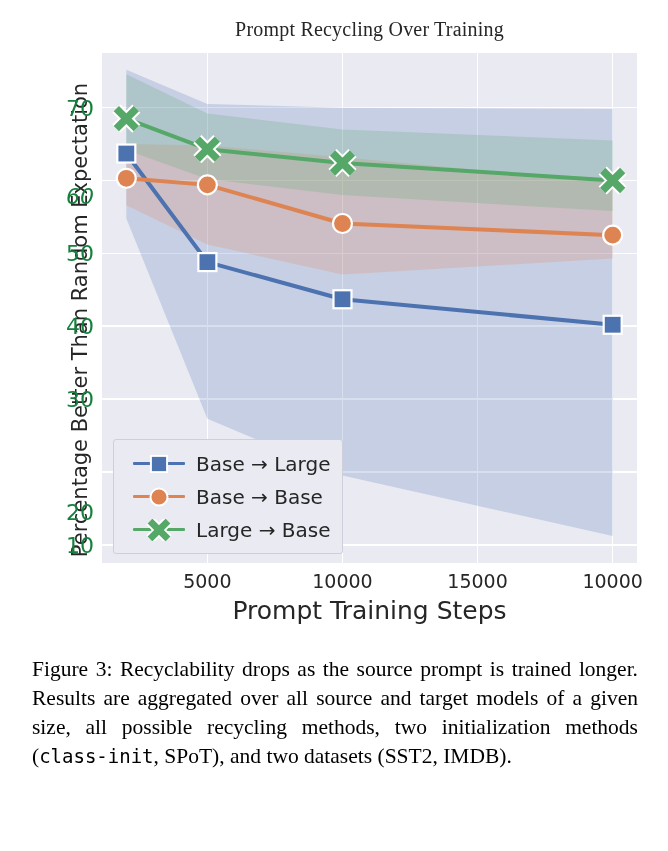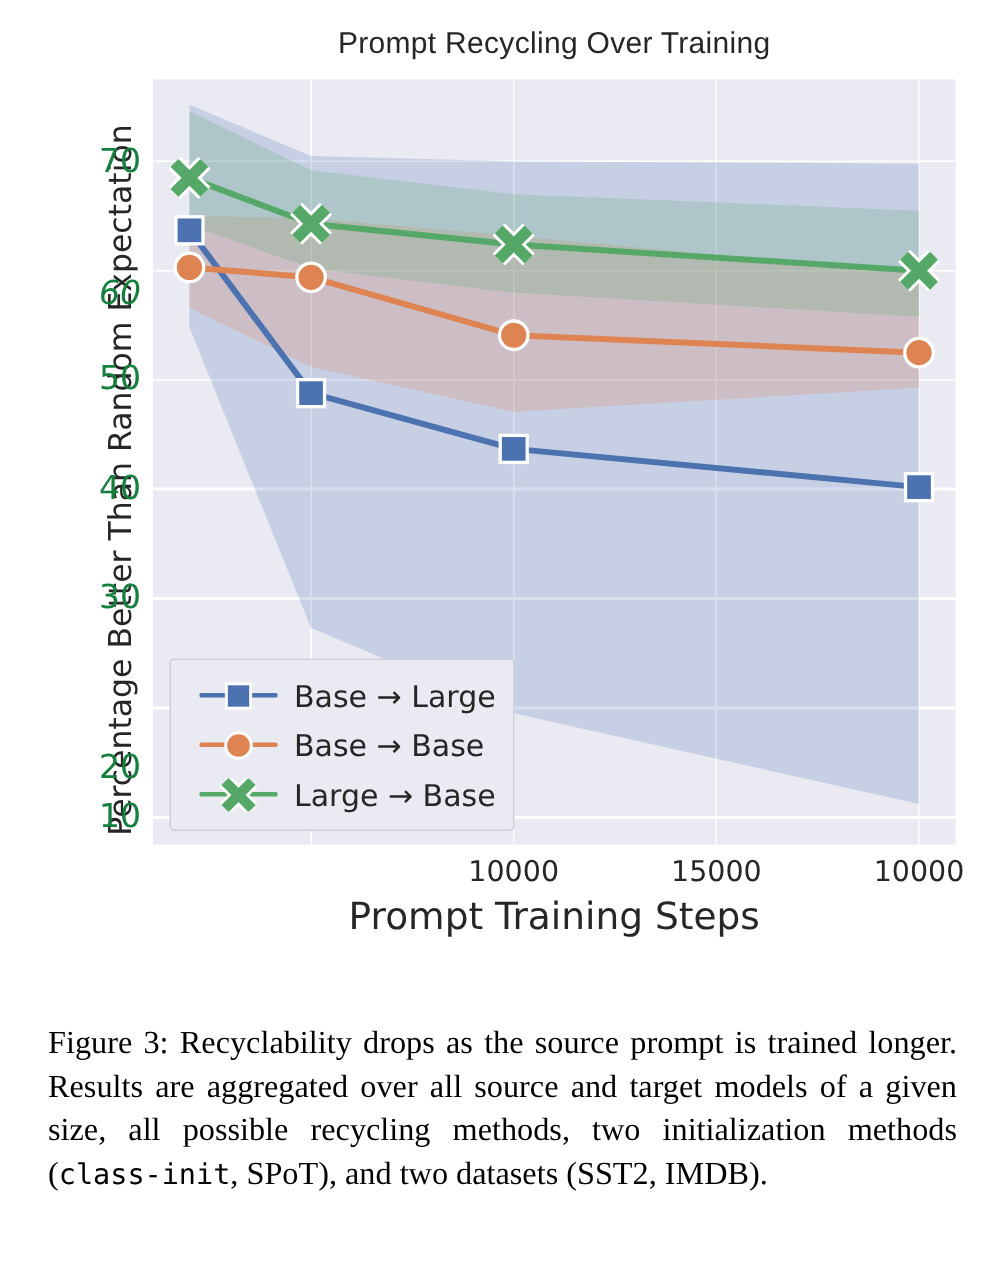--- a/index.html
+++ b/index.html
@@ -3,21 +3,21 @@
 <meta charset="utf-8">
 <style>
   html,body{margin:0;padding:0;background:#ffffff;}
   body{width:668px;height:851px;font-family:"DejaVu Sans",sans-serif;-webkit-font-smoothing:antialiased;}
   #figure{position:relative;width:668px;height:851px;background:#fff;overflow:hidden;}
 
   
   #chart-block{position:absolute;left:0;top:0;width:668px;height:640px;}
   #chart-title{
     position:absolute;left:102px;top:18px;width:535px;text-align:center;
-    font-size:20px;color:#262626;font-family:Liberation Sans, sans-serif;letter-spacing:.2px;
+    font-size:20px;color:#262626;font-family:Liberation Serif, serif;letter-spacing:.2px;
   }
   #plot-area{
     position:absolute;left:102px;top:53px;width:535px;height:510px;
     background:#eaeaf2;overflow:hidden;
   }
   .gridline-h{position:absolute;left:0;width:100%;height:1.6px;background:#ffffff;}
   .gridline-v{position:absolute;top:0;height:100%;width:1.6px;background:#ffffff;}
 
   #svg-layer{position:absolute;left:0;top:0;width:535px;height:510px;}
 
@@ -51,21 +51,21 @@
   }
   .legend-row{display:flex;align-items:center;height:33px;}
   .legend-sample{width:52px;height:22px;position:relative;margin-right:11px;flex:0 0 52px;}
   .legend-line{position:absolute;left:0;top:9.5px;width:52px;height:3.2px;border-radius:1px;}
   .legend-label{font-size:20px;color:#262626;white-space:nowrap;}
 
   
   #caption{
     position:absolute;left:32px;top:655px;width:606px;
     font-family:"Liberation Serif",serif;font-size:21.5px;line-height:1.35;
-    color:#000;text-align:justify;margin-top:26px;
+    color:#000;text-align:justify;
   }
   #caption .mono{font-family:"DejaVu Sans Mono",monospace;font-size:19px;}
 </style>
 </head>
 <body>
 
 <div id="figure">
 
   <div id="chart-block">
 
@@ -144,20 +144,21 @@
     <div id="ytick-wrap">
         <div class="ytick" style="top: 491.786px;">10</div>
         <div class="ytick" style="top: 418.929px; margin-top: 40px;">20</div>
         <div class="ytick" style="top: 346.071px;">30</div>
         <div class="ytick" style="top: 273.214px; text-align: right;">40</div>
         <div class="ytick" style="top: 200.357px;">50</div>
         <div class="ytick" style="top: 143px; font-style: italic;">60</div>
         <div class="ytick" style="top: 54.6429px;">70</div>
       </div>
     <div id="xtick-wrap">
+        <div class="xtick" style="left: 105.379px;">5000</div>
         <div class="xtick" style="left: 240.48px;">10000</div>
         <div class="xtick" style="left: 375.581px;">15000</div>
         <div class="xtick" style="left: 510.682px;">10000</div>
       </div>
     <div id="xlabel">Prompt Training Steps</div>
 
     <div id="legend">
         <div class="legend-row">
           <div class="legend-sample">
             <div class="legend-line" style="background: rgb(76, 114, 176);"></div>

